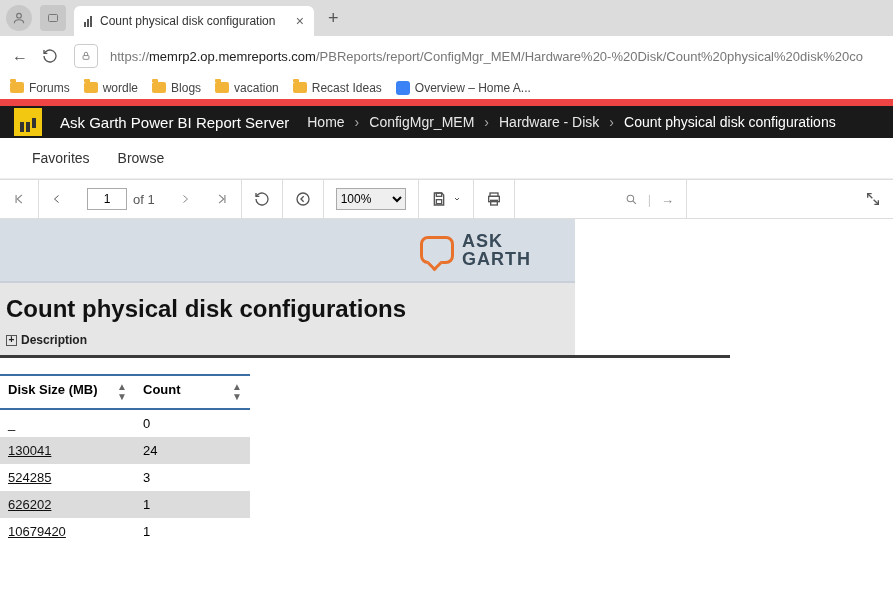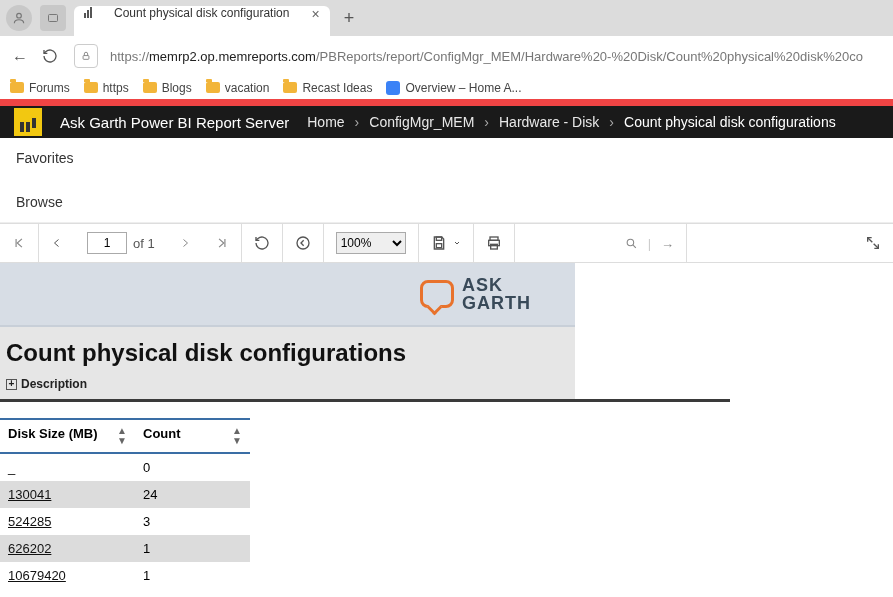--- a/index.html
+++ b/index.html
@@ -1,21 +1,21 @@
 <!DOCTYPE html>
 <html><head>
 <meta charset="utf-8">
 <style>
 * { box-sizing: border-box; margin: 0; padding: 0; }
 body { font-family: "Segoe UI", Arial, sans-serif; font-size: 13px; background: #fff; width: 893px; overflow: hidden; }
 .browser-chrome { background: #dcdcdc; }
 .tabbar { display: flex; align-items: center; height: 36px; padding: 0 6px; gap: 8px; }
 .circle-btn { width: 26px; height: 26px; border-radius: 50%; background: #c8c8c8; display: flex; align-items: center; justify-content: center; color: #646464; }
 .sq-btn { width: 26px; height: 26px; border-radius: 4px; background: #c8c8c8; display: flex; align-items: center; justify-content: center; color: #646464; }
-.tab { background: #fff; height: 30px; margin-top: 6px; border-radius: 6px 6px 0 0; display: flex; align-items: flex-start; padding: 0 10px; gap: 22px; min-width: 240px; font-size: 12px; color: #333; }
+.tab { background: #fff; height: 30px; margin-top: 6px; border-radius: 6px 6px 0 0; display: flex; align-items: center; padding: 0 10px; gap: 8px; min-width: 240px; font-size: 12px; color: #333; }
 .tab .bars { display: flex; align-items: flex-end; gap: 1px; height: 12px; }
 .tab .bars span { width: 2px; background: #555; display: block; }
 .tab .bars span:nth-child(1){height:5px} .tab .bars span:nth-child(2){height:8px} .tab .bars span:nth-child(3){height:11px}
 .tab .close { margin-left: auto; font-size: 14px; color: #666; }
 .newtab { font-size: 18px; color: #555; padding: 0 6px; }
 .navbar { background: #fff; display: flex; align-items: center; height: 40px; padding: 0 10px; gap: 12px; }
 .nav-icon { color: #555; width: 20px; text-align: center; font-size: 16px; }
 .lock-box { width: 24px; height: 24px; border: 1px solid #ccc; border-radius: 4px; display: flex; align-items: center; justify-content: center; color: #777; font-size: 11px; }
 .url { color: #777; font-size: 13px; flex: 1; white-space: nowrap; overflow: hidden; }
 .url .host { color: #222; }
@@ -23,21 +23,21 @@
 .bk { display: flex; align-items: center; gap: 5px; }
 .folder-ic { width: 14px; height: 11px; background: #f2b53a; border-radius: 2px; position: relative; }
 .folder-ic:before { content:""; position:absolute; top:-3px; left:0; width:6px; height:3px; background:#f2b53a; border-radius:1px 1px 0 0; }
 .bk .blue-ic { width:14px; height:14px; background:#3b82f6; border-radius:3px; }
 .app-header { background: #1a1a1a; color: #fff; display: flex; align-items: center; height: 32px; padding: 0 14px; gap: 18px; font-size: 14px; }
 .pbi-logo { width: 28px; height: 28px; background: #f2c811; position: relative; }
 .pbi-logo:after { content:""; position:absolute; left:6px; bottom:4px; width:4px; height:10px; background:#333; box-shadow: 6px 0 0 #333, 12px -4px 0 #333; }
 .crumbs { display: flex; align-items: center; gap: 10px; color: #e8e8e8; }
 .crumbs a { color: #e8e8e8; text-decoration: none; }
 .chev { color: #aaa; }
-.subnav { display: flex; gap: 28px; padding: 12px 16px; color: #333; font-size: 14px; border-bottom: 1px solid #eee; flex-direction: column; }
+.subnav { display: flex; gap: 28px; padding: 12px 32px; color: #333; font-size: 14px; border-bottom: 1px solid #eee; }
 .toolbar { display: flex; align-items: stretch; height: 40px; border-top: 1px solid #ddd; border-bottom: 1px solid #ddd; background:#fff; }
 .tcell { display:flex; align-items:center; justify-content:center; padding:0 12px; border-right:1px solid #ddd; color:#555; gap:6px; }
 .tcell.noborder { border-right:none; }
 .tcell input.pg { width:40px; height:22px; border:1px solid #aaa; text-align:center; font-size:12px; }
 .tcell select { height:22px; border:1px solid #aaa; font-size:12px; width:70px; }
 .tcell .search { width:92px; height:22px; border:none; outline:none; font-size:12px; }
 .tcell .mag { color:#888; }
 .report-area { }
 .banner { background:#d7dde5; height:64px; display:flex; padding-left:420px; width:575px; border-bottom: 2px solid #c8cfd8;}
 .askgarth { display:flex; align-items:center; gap:8px; }
@@ -102,21 +102,21 @@
       <span>https://</span><span class="host">memrp2.op.memreports.com</span><span>/PBReports/report/ConfigMgr_MEM/Hardware%20-%20Disk/Count%20physical%20disk%20co</span>
     </div>
   </div>
   <div class="bookmarks">
     <div class="bk">
         <span class="folder-ic"></span>
         <span>Forums</span>
       </div>
     <div class="bk">
         <span class="folder-ic"></span>
-        <span>https</span>
+        <span>wordle</span>
       </div>
     <div class="bk">
         <span class="folder-ic"></span>
         <span>Blogs</span>
       </div>
     <div class="bk">
         <span class="folder-ic"></span>
         <span>vacation</span>
       </div>
     <div class="bk">

